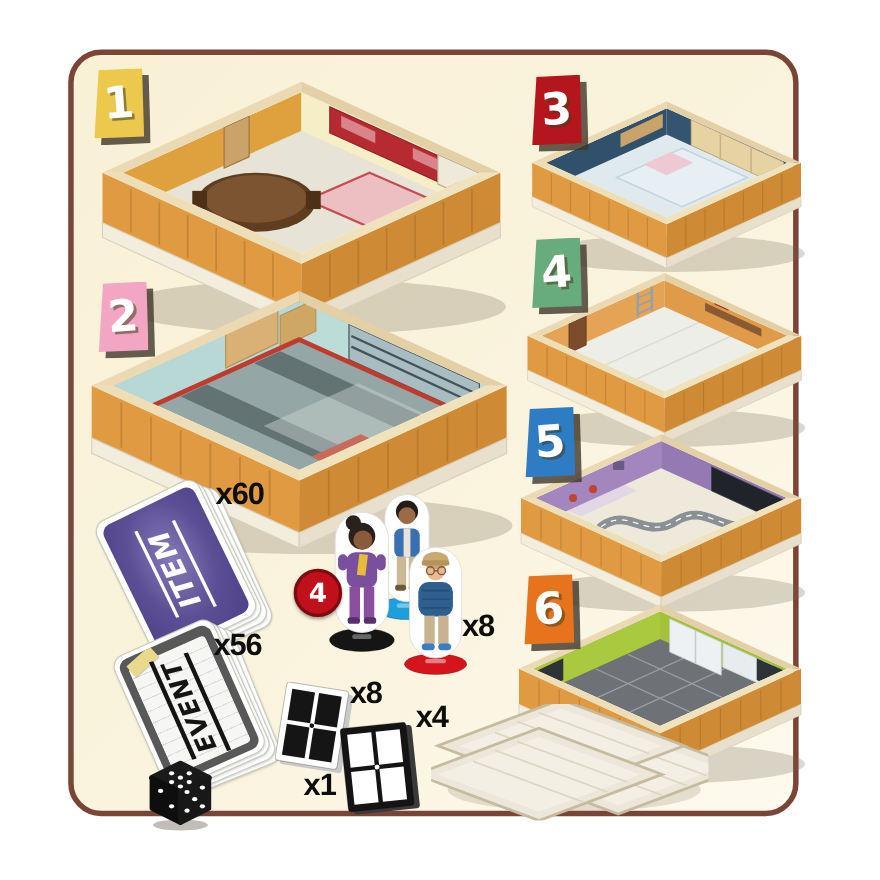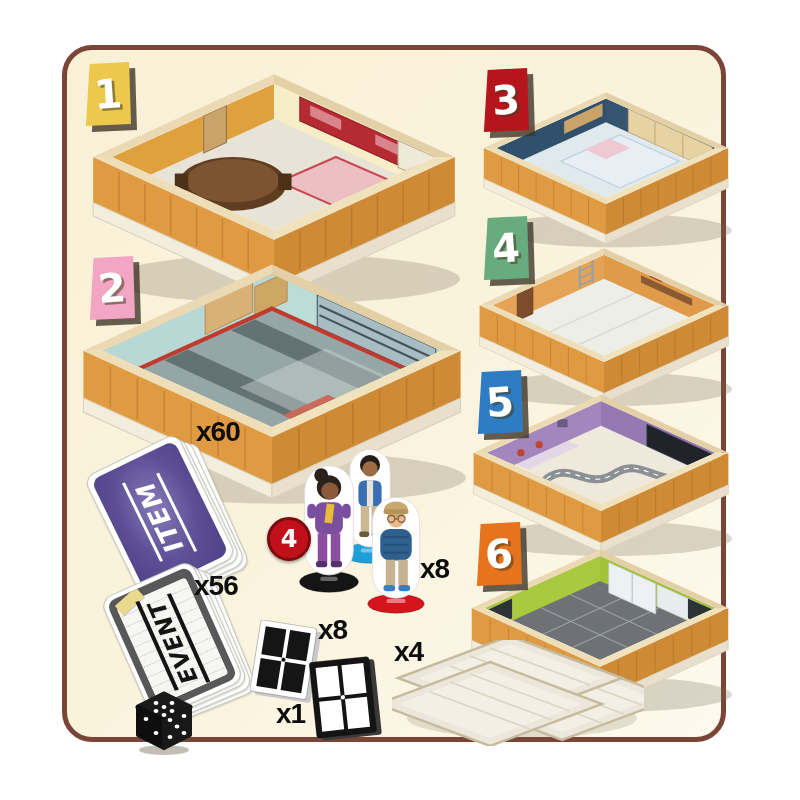--- a/index.html
+++ b/index.html
@@ -367,21 +367,21 @@
       <div class="layer" style="transform:translate(11px,13px) rotate(2deg)"></div>
       <div class="layer" style="transform:translate(7px,9px) rotate(1deg)"></div>
       <div class="layer" style="transform:translate(3px,4px)"></div>
       <div class="layer">
         <div class="face-item" style="background: radial-gradient(at 50% 42%, rgb(134, 122, 184) 0%, rgb(93, 79, 149) 55%, rgb(79, 65, 135) 100%);">
           <span class="item-word">ITEM</span>
         </div>
       </div>
     </div>
   </div>
-  <div class="count" style="left:196px;top:416px">x60</div>
+  <div class="count" style="left:196px;top:433px">x60</div>
 
   <div class="stack" style="left:98px;top:572px;width:170px;height:145px">
     <div class="pile" style="left:24px;top:2px;width:100px;height:132px;transform:rotate(-24deg)">
       <div class="layer" style="transform:translate(11px,13px) rotate(2deg)"></div>
       <div class="layer" style="transform:translate(7px,9px) rotate(1deg)"></div>
       <div class="layer" style="transform:translate(3px,4px)"></div>
       <div class="layer">
         <div class="face-event" style="background: rgb(88, 88, 88);">
           <div class="sheet"></div>
           <div class="tape"></div>
@@ -497,21 +497,21 @@
         </g>
         <g>
           <polygon points="98,22 210,64 98,106 -14,64" fill="#ece7da" stroke="#c6bb9e" stroke-width="2.5"></polygon>
           <polygon points="98,30 190,64 98,98 6,64" fill="#f3efe4"></polygon>
           <line x1="38" y1="52" x2="138" y2="89" stroke="#dcd5c2" stroke-width="1.5"></line>
           <line x1="58" y1="42" x2="160" y2="80" stroke="#dcd5c2" stroke-width="1.5"></line>
           <line x1="78" y1="34" x2="178" y2="71" stroke="#dcd5c2" stroke-width="1.5"></line>
         </g>
       </svg>
     </div>
-  <div class="count" style="left:394px;top:636px">x4</div>
+  <div class="count" style="left:378px;top:636px">x4</div>
 
   <div class="die" style="left:132px;top:690px;width:64px;height:66px">
       <svg viewBox="0 0 64 66" xmlns="http://www.w3.org/2000/svg">
         <ellipse cx="32" cy="60" rx="25" ry="5" fill="rgba(80,70,50,.35)"></ellipse>
         <polygon points="32,4 58,17 32,30 6,17" fill="#1a1a1a" stroke="#1a1a1a" stroke-width="5" stroke-linejoin="round"></polygon>
         <polygon points="6,17 32,30 32,58 6,45" fill="#0e0e0e" stroke="#0e0e0e" stroke-width="4" stroke-linejoin="round"></polygon>
         <polygon points="32,30 58,17 58,45 32,58" fill="#181818" stroke="#181818" stroke-width="4" stroke-linejoin="round"></polygon>
         <ellipse cx="24" cy="13" rx="2.4" ry="1.9" fill="#ffffff"></ellipse>
         <ellipse cx="32" cy="17" rx="2.4" ry="1.9" fill="#ffffff"></ellipse>
         <ellipse cx="40" cy="21" rx="2.4" ry="1.9" fill="#ffffff"></ellipse>

